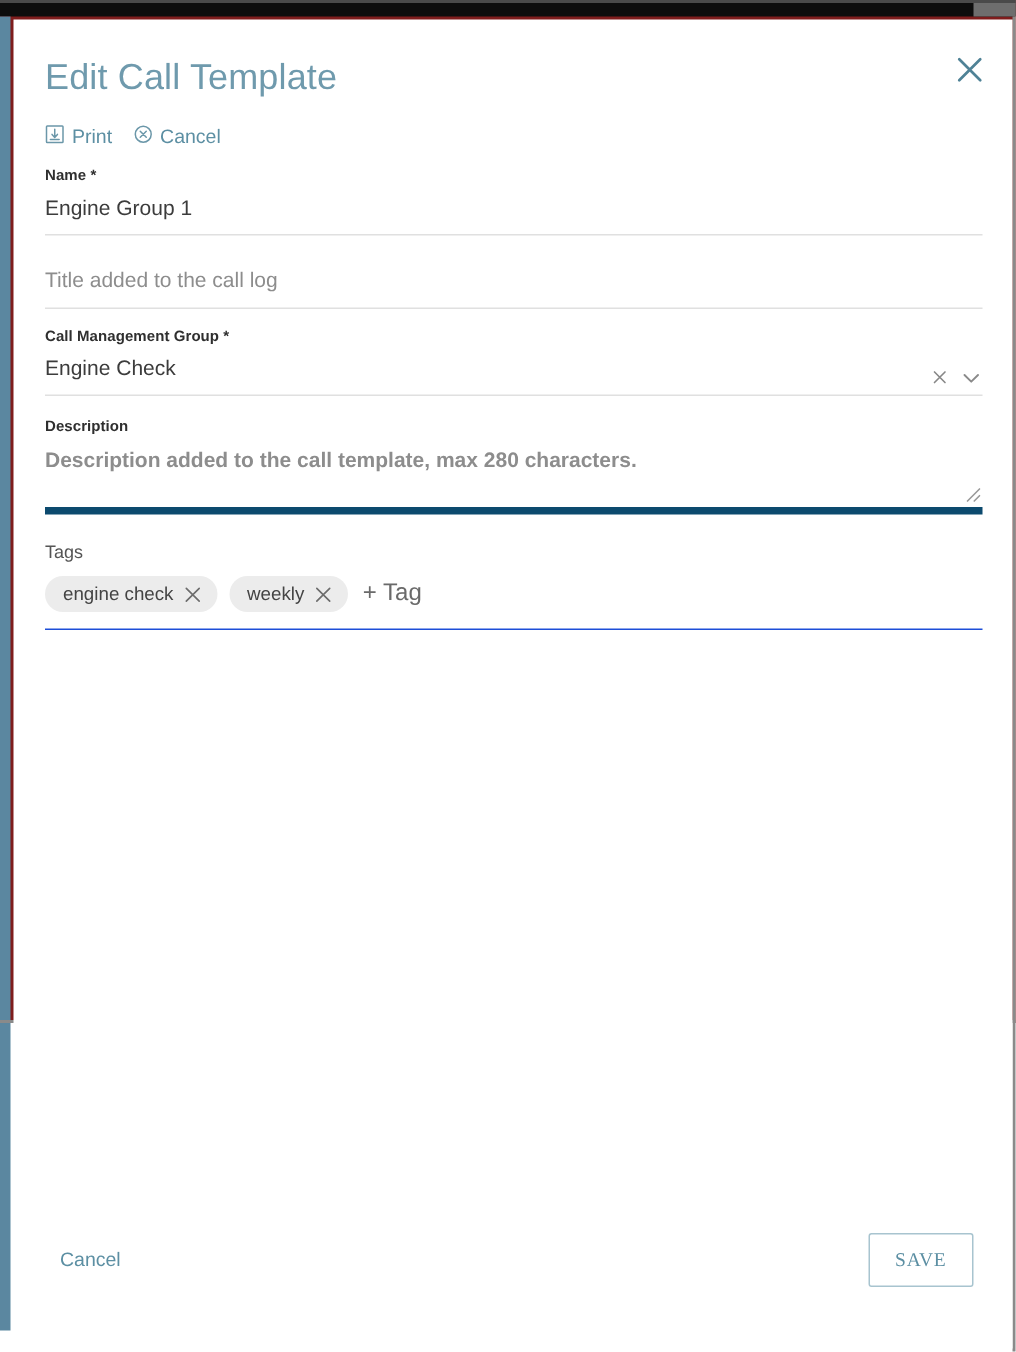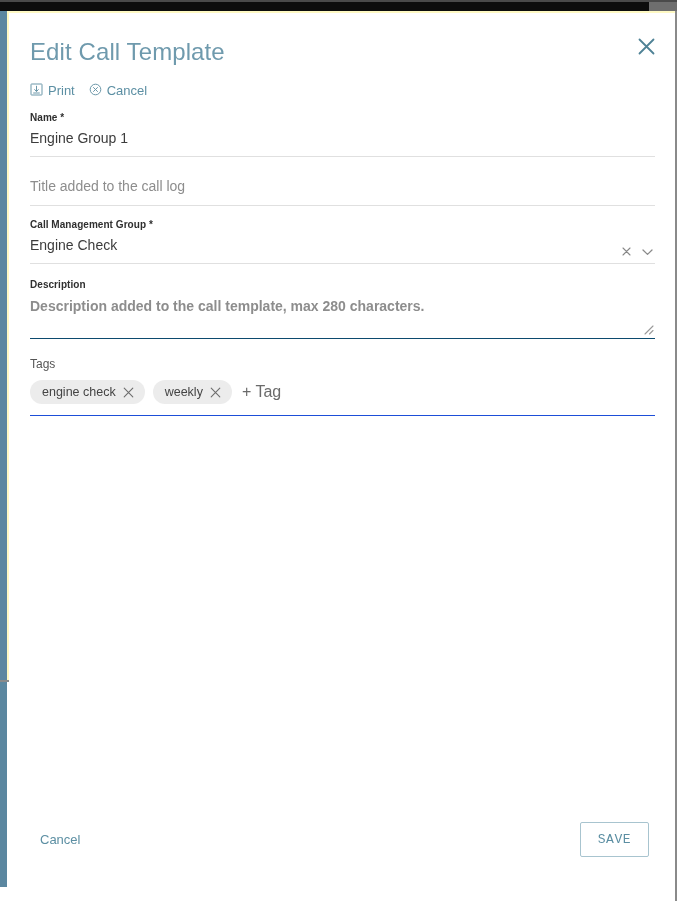--- a/index.html
+++ b/index.html
@@ -14,21 +14,21 @@
     font-family: "Liberation Sans", sans-serif;
     -webkit-font-smoothing: antialiased;
   }
 
   
   #app-window {
     position: relative;
     width: 677px;
     height: 682px;
     box-sizing: border-box;
-    background: #fef9c3;
+    background: #7f1d1d;
   }
   #top-system-bar {
     position: absolute;
     left: 0; top: 0;
     width: 677px;
     height: 11px;
     background: #0d0d0d;
     border-top: 2px solid #4a4a4a;
     box-sizing: border-box;
   }
@@ -165,21 +165,21 @@
     padding-top: 17px;
   }
   #field-title .field-value {
     padding-bottom: 9px;
   }
 
   
   #field-description {
     position: relative;
     padding-top: 14px;
-    border-bottom: 1px solid #0c4a6e;
+    border-bottom: 5px solid #0c4a6e;
     height: 60px;
   }
   #field-description .field-value {
     padding-top: 3px;
     font-weight: bold;
   }
   #textarea-resize-grip {
     position: absolute;
     right: 1px;
     bottom: 3px;
@@ -255,21 +255,21 @@
     cursor: pointer;
     padding-left: 10px;
   }
   #save-button {
     margin-top: 13px;
     margin-right: 6px;
     color: #5c8fa3;
     background: #ffffff;
     border: 1px solid #a8c4cf;
     border-radius: 2px;
-    font-family: Liberation Mono, monospace;
+    font-family: Liberation Serif, serif;
     font-size: 13px;
     letter-spacing: 0.5px;
     padding: 9px 17px;
     cursor: pointer;
   }
 </style>
 </head>
 <body>
 
 <div id="app-window">

